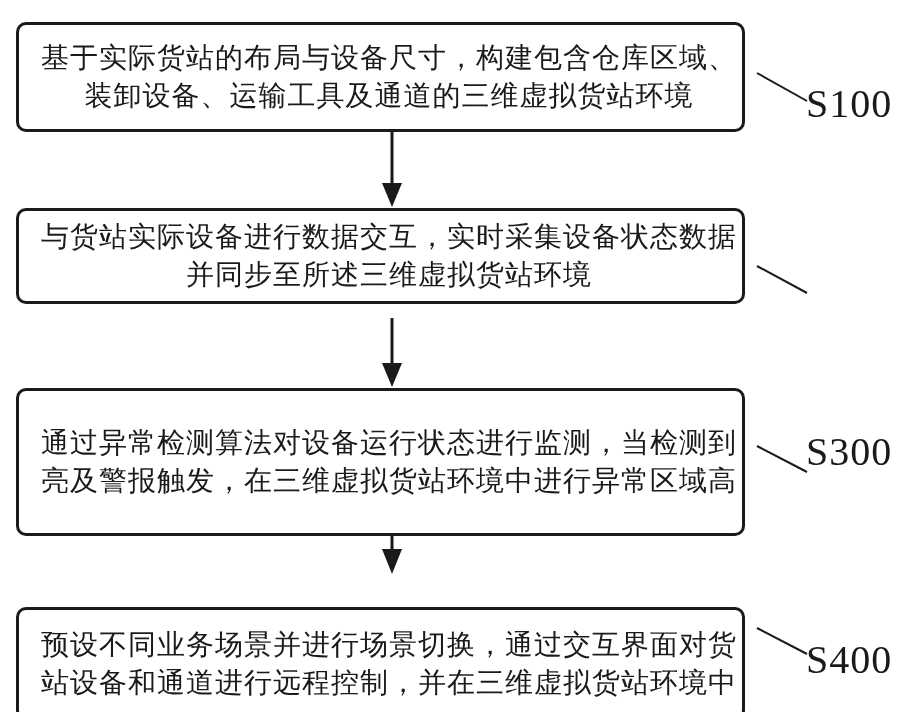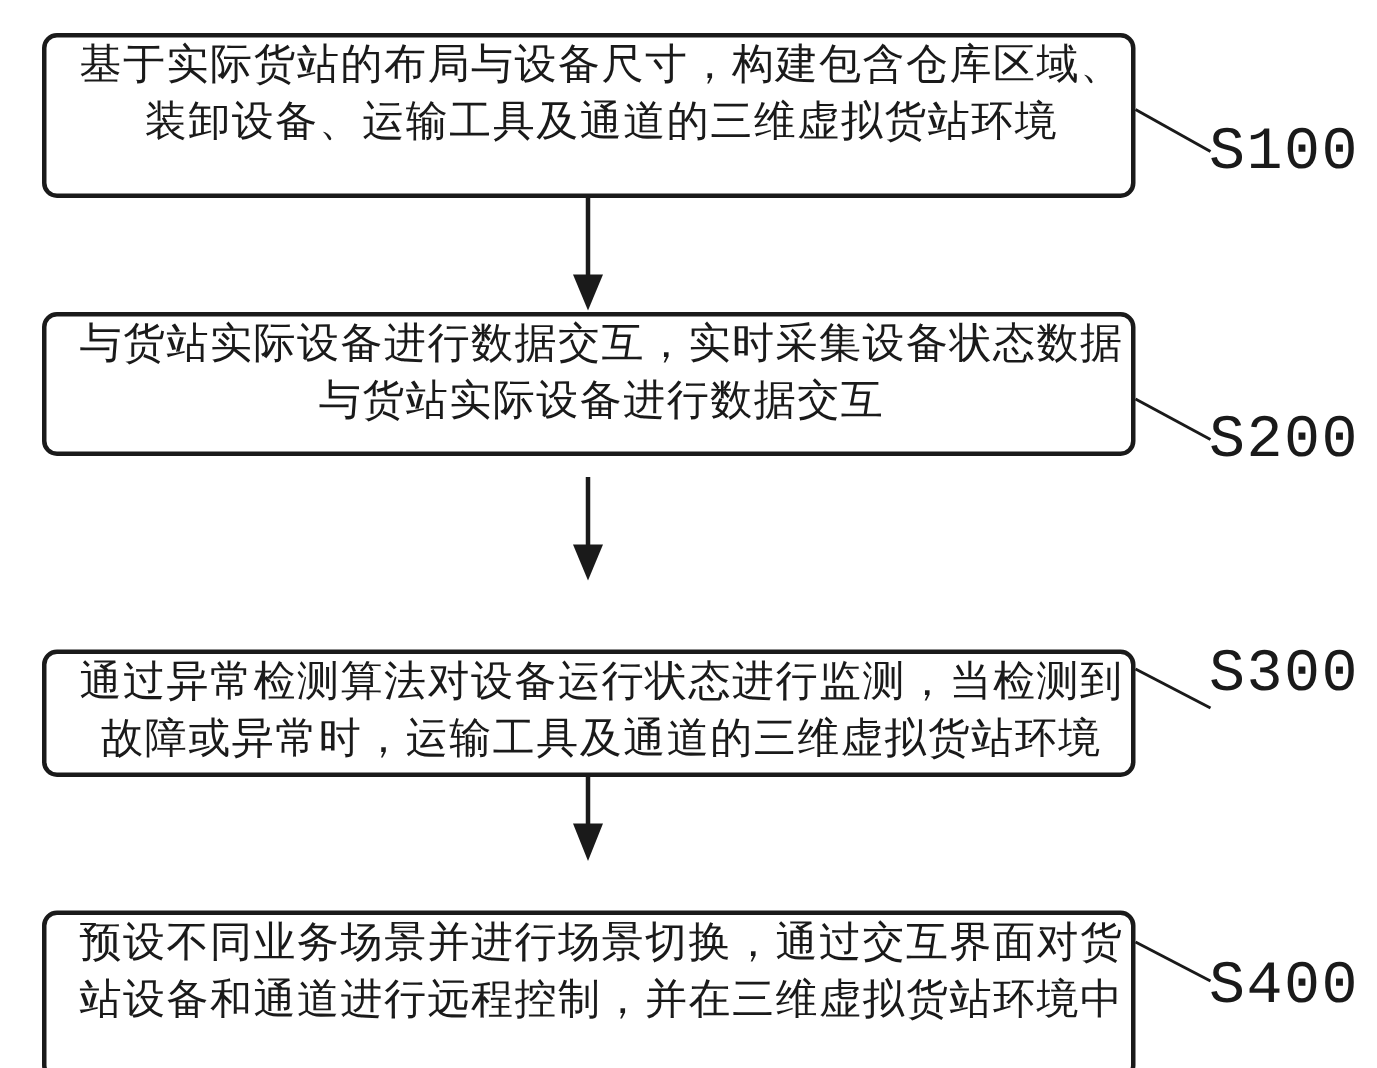--- a/index.html
+++ b/index.html
@@ -18,41 +18,42 @@
   }
   .connectors {
     position: absolute;
     left: 0;
     top: 0;
     width: 918px;
     height: 712px;
   }
   .step-box {
     position: absolute;
-    left: 28px;
+    left: 16px;
     width: 729px;
     box-sizing: border-box;
     border: 3px solid var(--line-color, #1a1a1a);
     border-radius: 10px;
     background: var(--box-fill, #ffffff);
     display: flex;
+    align-items: center;
     justify-content: center;
     padding-left: 17px;
   }
   .box-text {
     text-align: center;
     font-size: 28px;
     line-height: 38px;
     letter-spacing: 1px;
     white-space: nowrap;
   }
   .step-label {
     position: absolute;
     left: 806px;
-    font-family: Liberation Mono, monospace;
+    font-family: Liberation Serif, serif;
     font-size: 40px;
     font-weight: 400;
     letter-spacing: 1px;
     color: var(--line-color, #1a1a1a);
   }
 </style>
 </head>
 <body>
 
 <div class="canvas">
@@ -83,36 +84,35 @@
   <div class="step-box" style="top:22px;height:110px;">
     <div class="box-text">
       <div>基于实际货站的布局与设备尺寸，构建包含仓库区域、</div>
       <div>装卸设备、运输工具及通道的三维虚拟货站环境</div>
     </div>
   </div>
 
   <div class="step-box" style="top:208px;height:96px;">
     <div class="box-text">
       <div>与货站实际设备进行数据交互，实时采集设备状态数据</div>
-      <div>与货站实际设备进行数据交互</div>
+      <div>并同步至所述三维虚拟货站环境</div>
     </div>
   </div>
 
-  <div class="step-box" style="top:388px;height:85px;margin-top:45px;">
+  <div class="step-box" style="top:388px;height:148px;">
     <div class="box-text">
       <div>通过异常检测算法对设备运行状态进行监测，当检测到</div>
-      <div>故障或异常时，运输工具及通道的三维虚拟货站环境</div>
+      <div>亮及警报触发，在三维虚拟货站环境中进行异常区域高</div>
     </div>
   </div>
 
   <div class="step-box" style="top:575px;height:113px;margin-top:32px;">
     <div class="box-text">
       <div>预设不同业务场景并进行场景切换，通过交互界面对货</div>
       <div>站设备和通道进行远程控制，并在三维虚拟货站环境中</div>
     </div>
   </div>
 
   <div class="step-label" style="top:80px;">S100</div>
-  <div class="step-label" style="top:272px;">S200</div>
   <div class="step-label" style="top:428px;">S300</div>
   <div class="step-label" style="top:636px;">S400</div>
 
 </div>
 
 </body></html>

